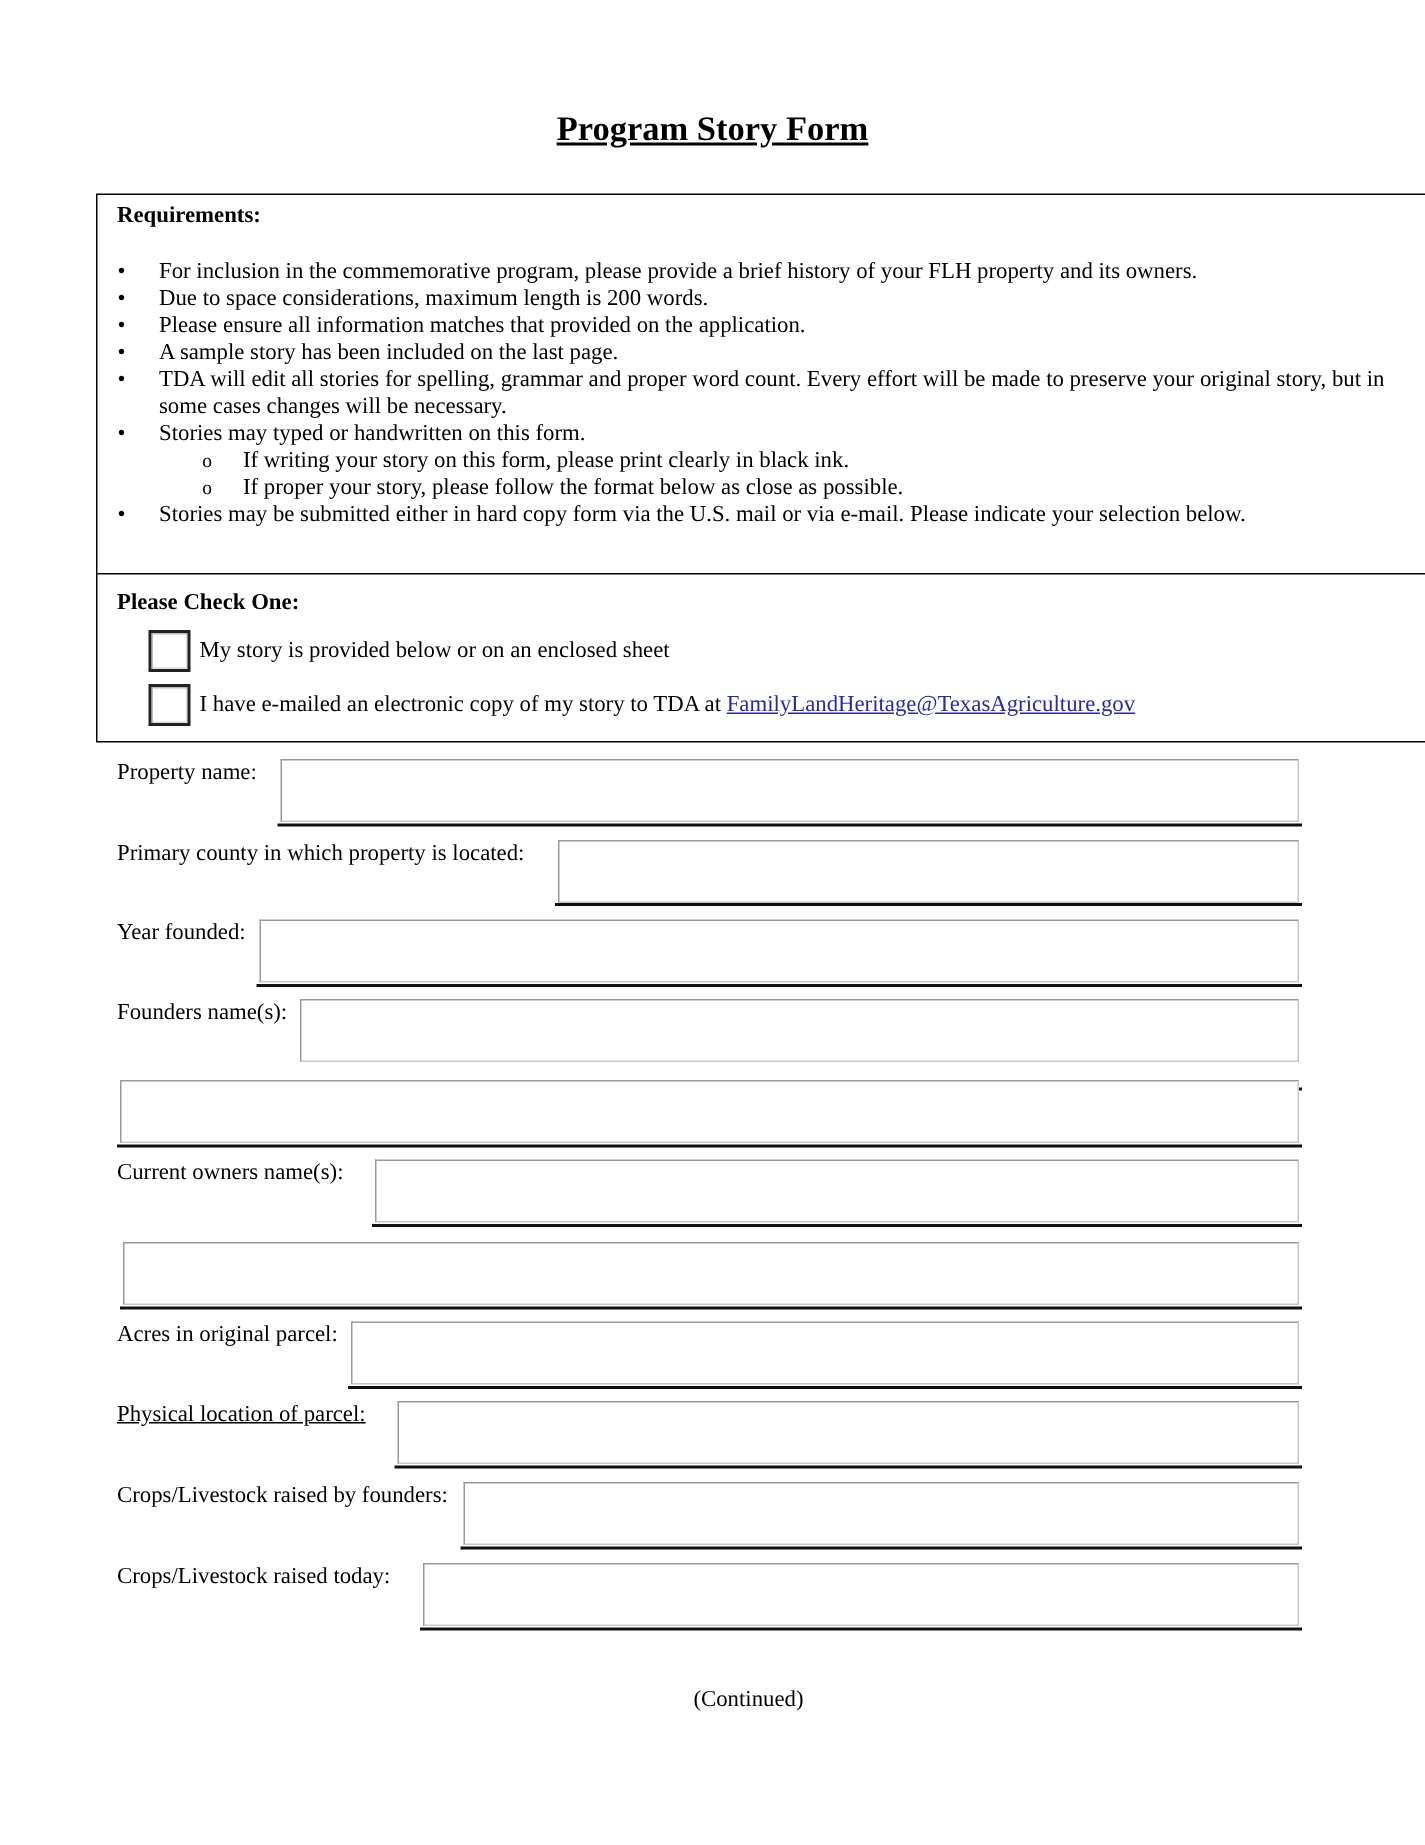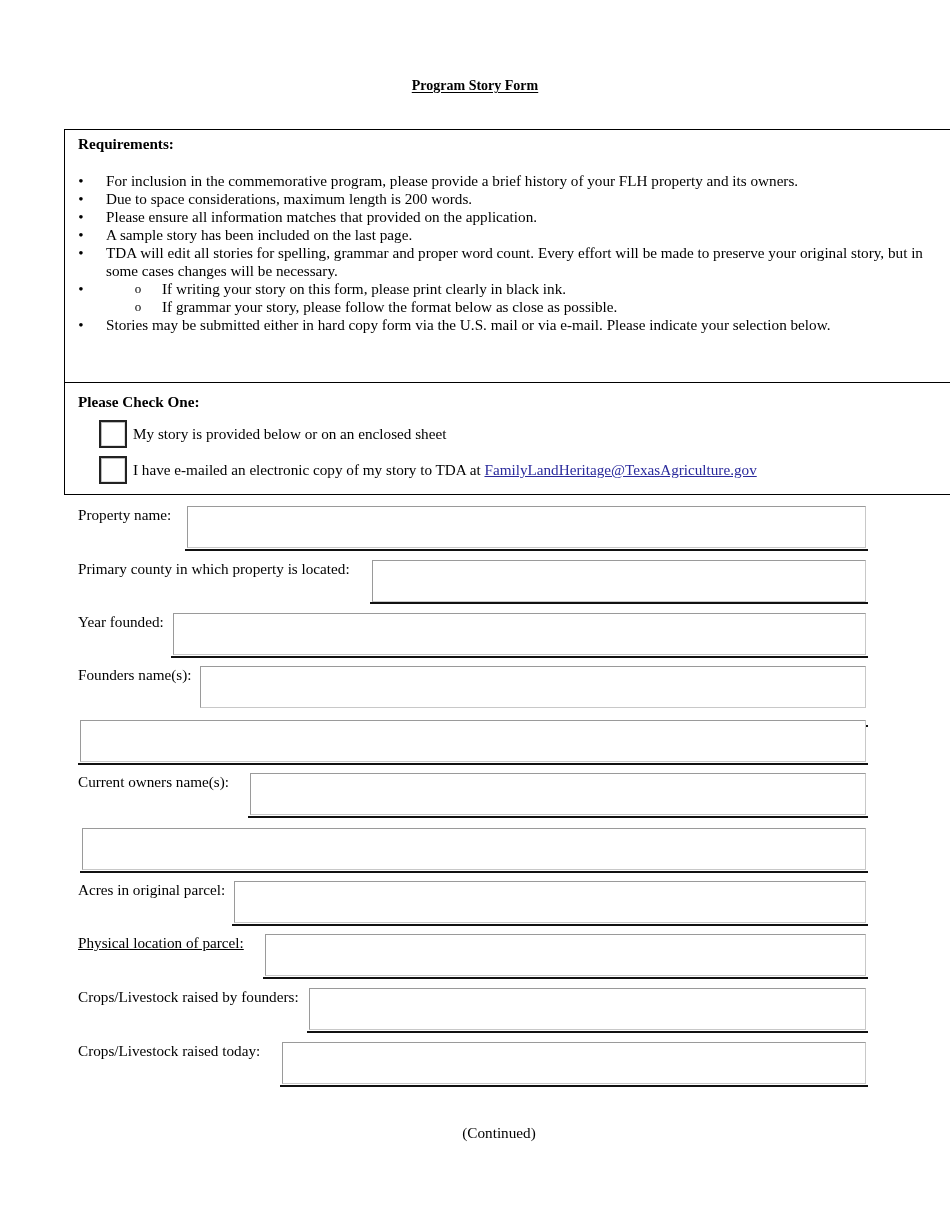--- a/index.html
+++ b/index.html
@@ -7,21 +7,21 @@
     body {
       position: relative;
       font-family: "Liberation Serif", "DejaVu Serif", serif;
       color: #000;
       font-size: 15.2px;
       line-height: 18px;
       overflow: hidden;
     }
     .title {
       position: absolute; left: 0; width: 950px; top: 77px;
-      text-align: center; font-weight: bold; font-size: 14px;
+      text-align: center; font-weight: bold; font-size: 23px;
       text-decoration: underline; text-underline-offset: 2px;
     }
     .req-box {
       position: absolute; left: 64px; top: 129px; width: 900px; height: 366px;
       border: 1.5px solid #000;
     }
     .req-divider {
       position: absolute; left: 0; right: 0; top: 252px; height: 0;
       border-top: 1.5px solid #000;
     }
@@ -76,23 +76,23 @@
 <div class="title">Program Story Form</div>
 
 <div class="req-box">
   <div class="req-head">Requirements:</div>
   <ul class="req-list">
     <li><span class="bullet">•</span><span>For inclusion in the commemorative program, please provide a brief history of your FLH property and its owners.</span></li>
     <li><span class="bullet">•</span><span>Due to space considerations, maximum length is 200 words.</span></li>
     <li><span class="bullet">•</span><span>Please ensure all information matches that provided on the application.</span></li>
     <li><span class="bullet">•</span><span>A sample story has been included on the last page.</span></li>
     <li><span class="bullet">•</span><span>TDA will edit all stories for spelling, grammar and proper word count. Every effort will be made to preserve your original story, but in some cases changes will be necessary.</span></li>
-    <li><span class="bullet">•</span></li>
+    <li><span class="bullet">•</span><span>Stories may typed or handwritten on this form.</span></li>
     <li class="sub"><span class="bullet">o</span><span>If writing your story on this form, please print clearly in black ink.</span></li>
-    <li class="sub"><span class="bullet">o</span><span>If grammar your story, please follow the format below as close as possible.</span></li>
+    <li class="sub"><span class="bullet">o</span><span>If proper your story, please follow the format below as close as possible.</span></li>
     <li><span class="bullet">•</span><span>Stories may be submitted either in hard copy form via the U.S. mail or via e-mail. Please indicate your selection below.</span></li>
   </ul>
 
   <div class="req-divider"></div>
 
   <div class="check-head">Please Check One:</div>
   <div class="check-row r2">
     <div class="checkbox"></div>
     <span class="lbl"><span>I have e-mailed an electronic copy of my story to TDA at </span><span class="email-link">FamilyLandHeritage@TexasAgriculture.gov</span></span>
   </div>

